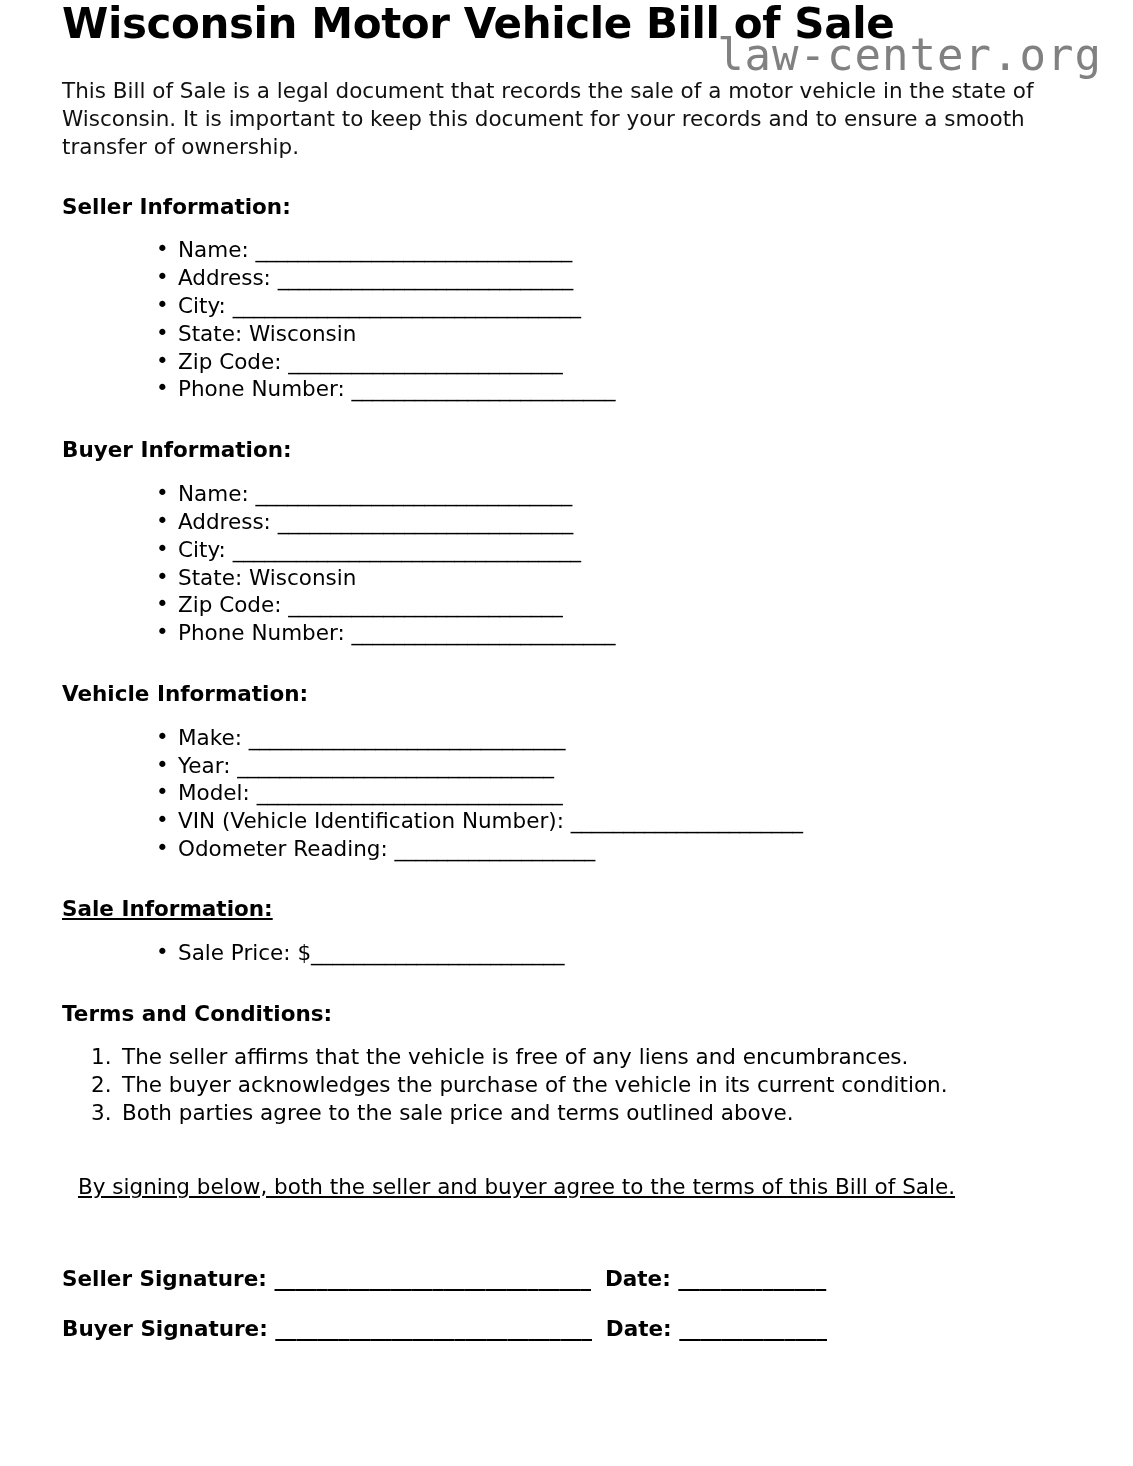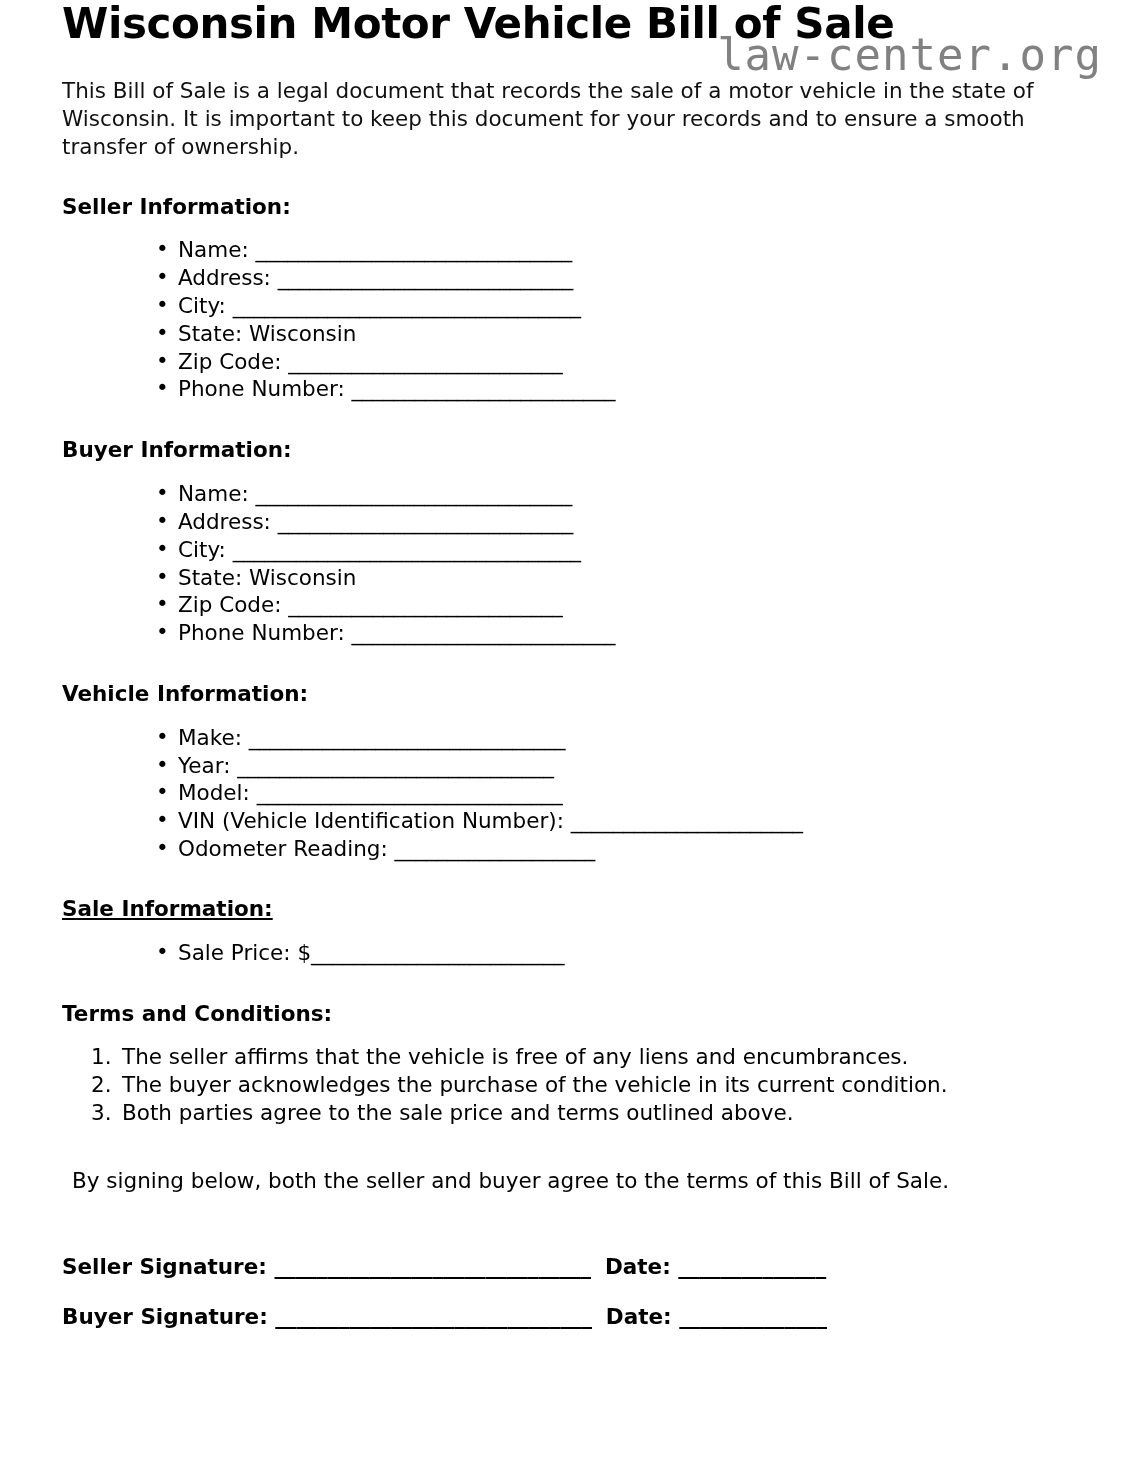--- a/index.html
+++ b/index.html
@@ -113,24 +113,25 @@
   }
   ol.terms-list li::before {
     content: counter(termnum) ".";
     position: absolute;
     left: 29px;
     top: 0;
   }
 
   
   .closing {
-    margin: 10px;
+    margin: 16px;
     padding-top: 30px;
     font-size: 21.5px;
     line-height: 1.3;
+    text-decoration: underline;
   }
 
   
   .sig-block {
     padding-top: 26px;
   }
   .sig-row {
     font-size: 21.5px;
     font-weight: bold;
     line-height: 1.3;

